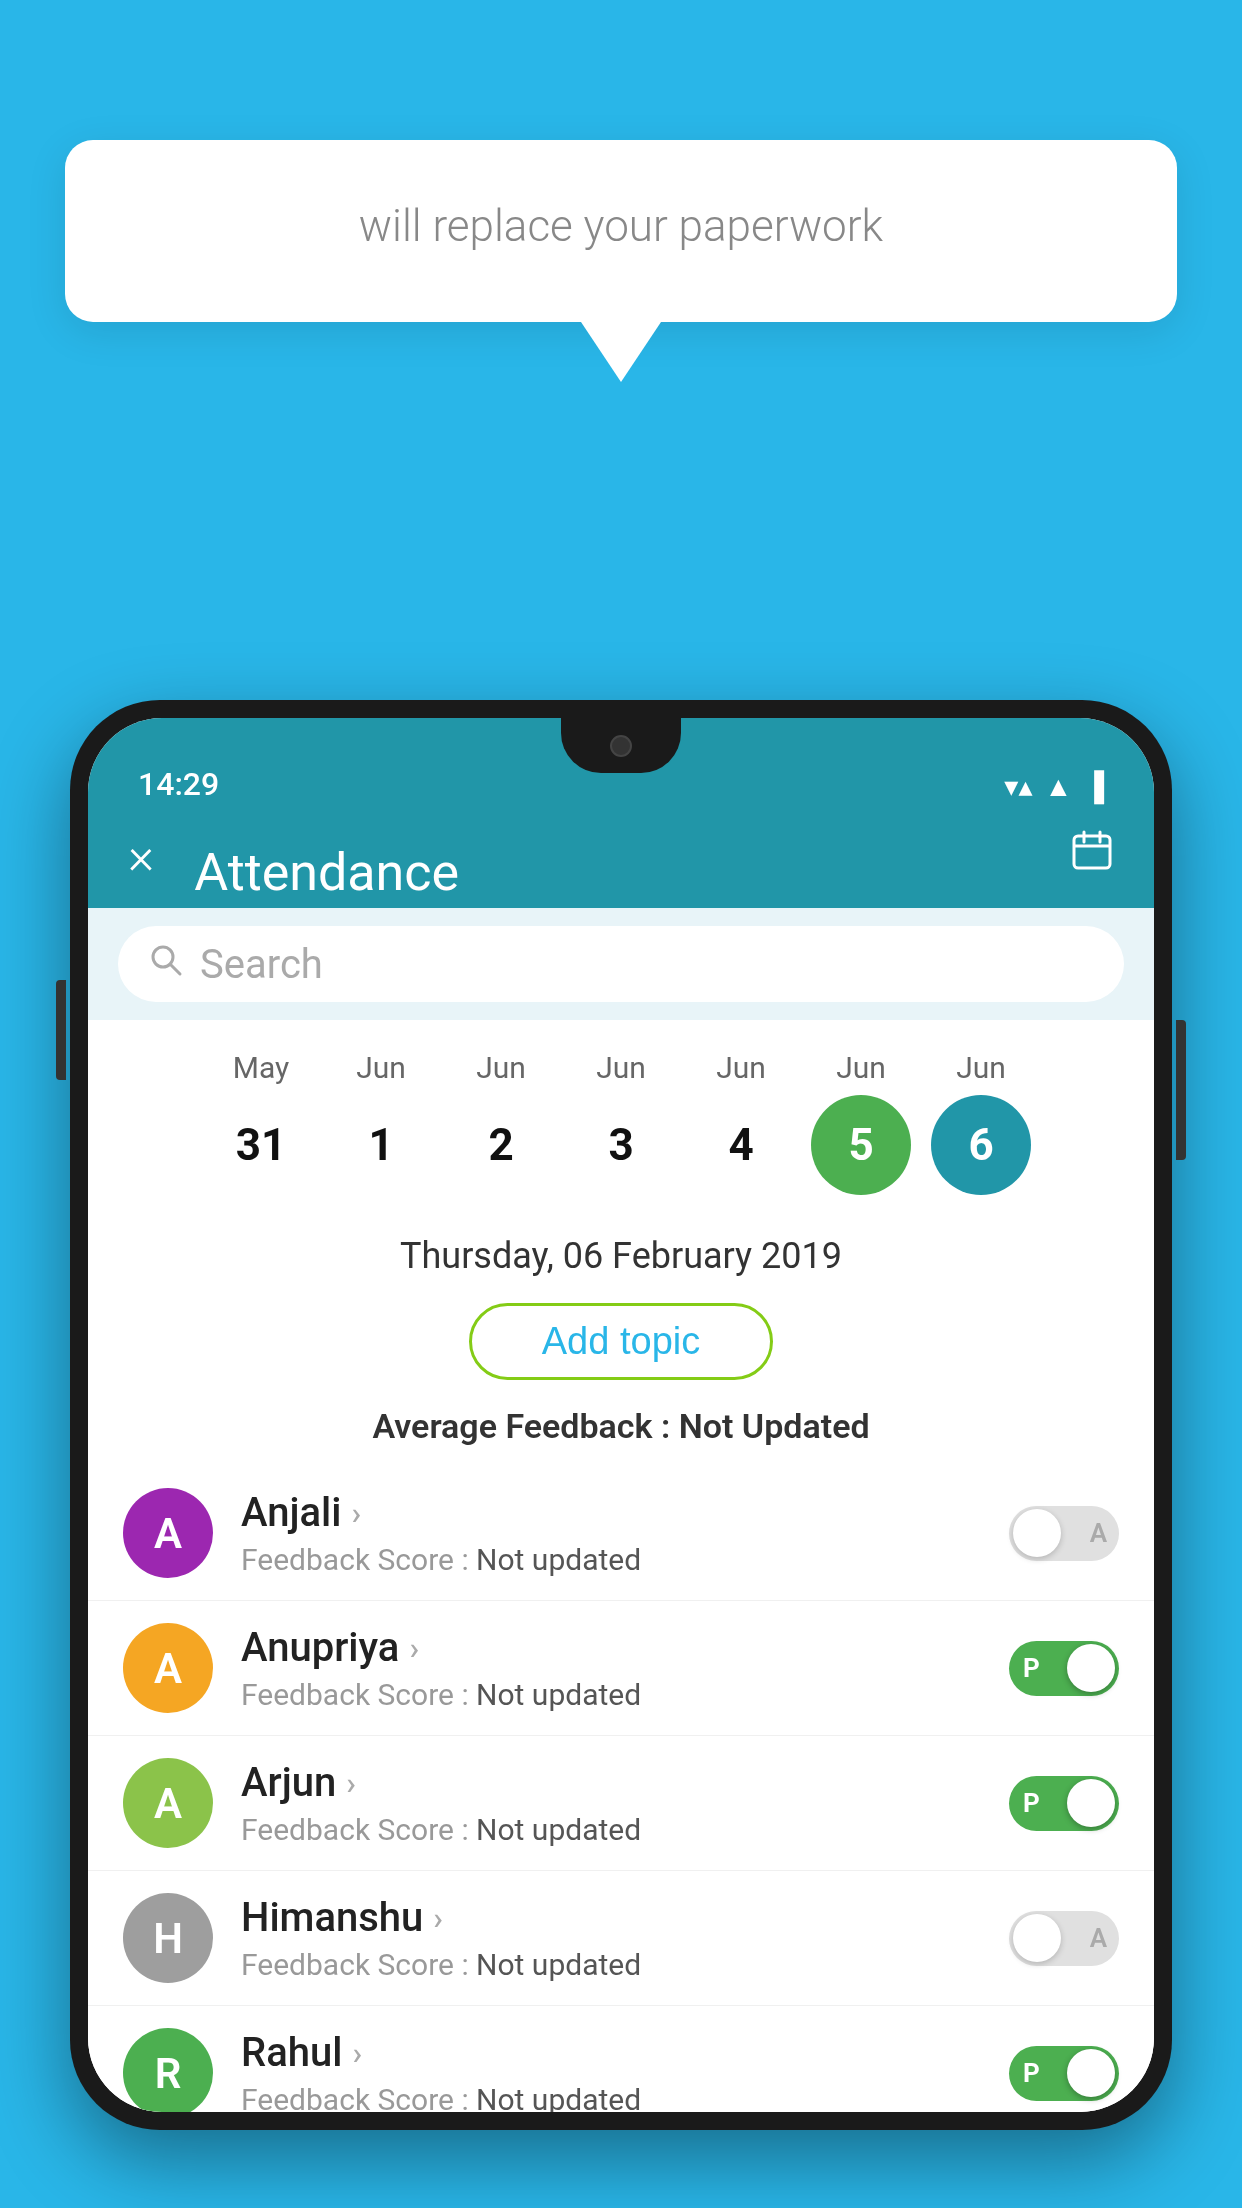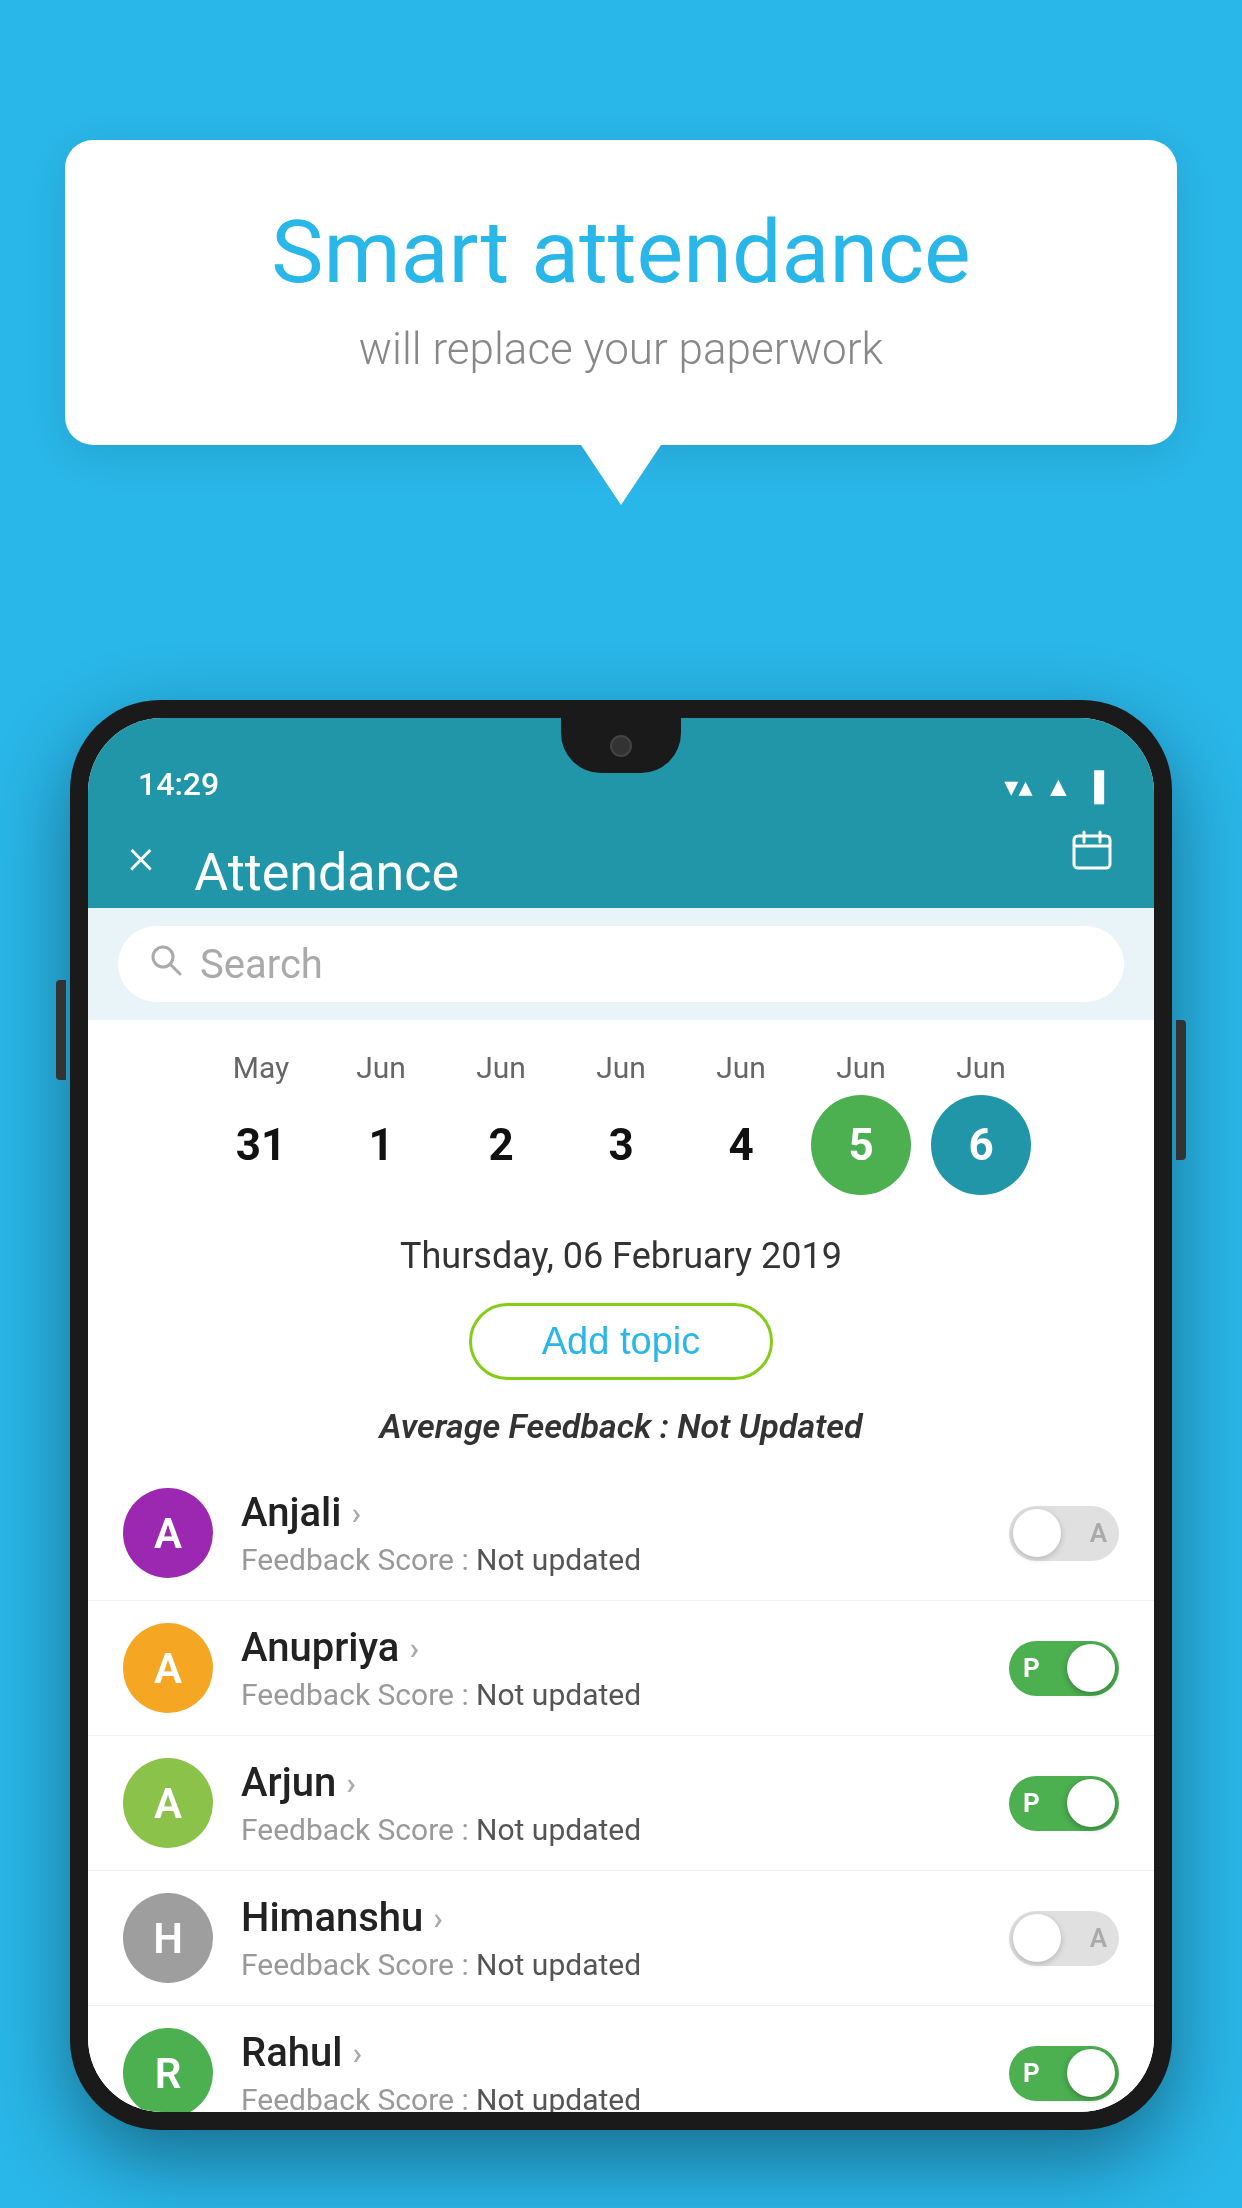--- a/index.html
+++ b/index.html
@@ -261,21 +261,20 @@
     .avg-feedback {
       text-align: center;
       font-size: 34px;
       color: #888;
       padding: 10px 0 20px;
     }
 
     .avg-feedback span {
       color: #333;
       font-weight: 600;
-      font-style: italic;
     }
 
     
     .student-list {
       background: white;
     }
 
     .student-item {
       display: flex;
       align-items: center;
@@ -407,21 +406,20 @@
       border-radius: 0 4px 4px 0;
     }
   </style>
 </head>
 <body>
 
 <div style="width:100%;height:100%;background:#29b6e8;position:absolute;top:0;left:0;"></div>
 
 <div class="speech-bubble-container">
   <div class="speech-bubble">
-    <div class="speech-bubble-title">Smart attendance</div>
     <div class="speech-bubble-subtitle">will replace your paperwork</div>
   </div>
   <div class="speech-bubble-tail"></div>
 </div>
 
 <div class="phone-container">
   <div class="phone-outer">
     <div class="phone-side-btn-left"></div>
     <div class="phone-side-btn-right"></div>
 

